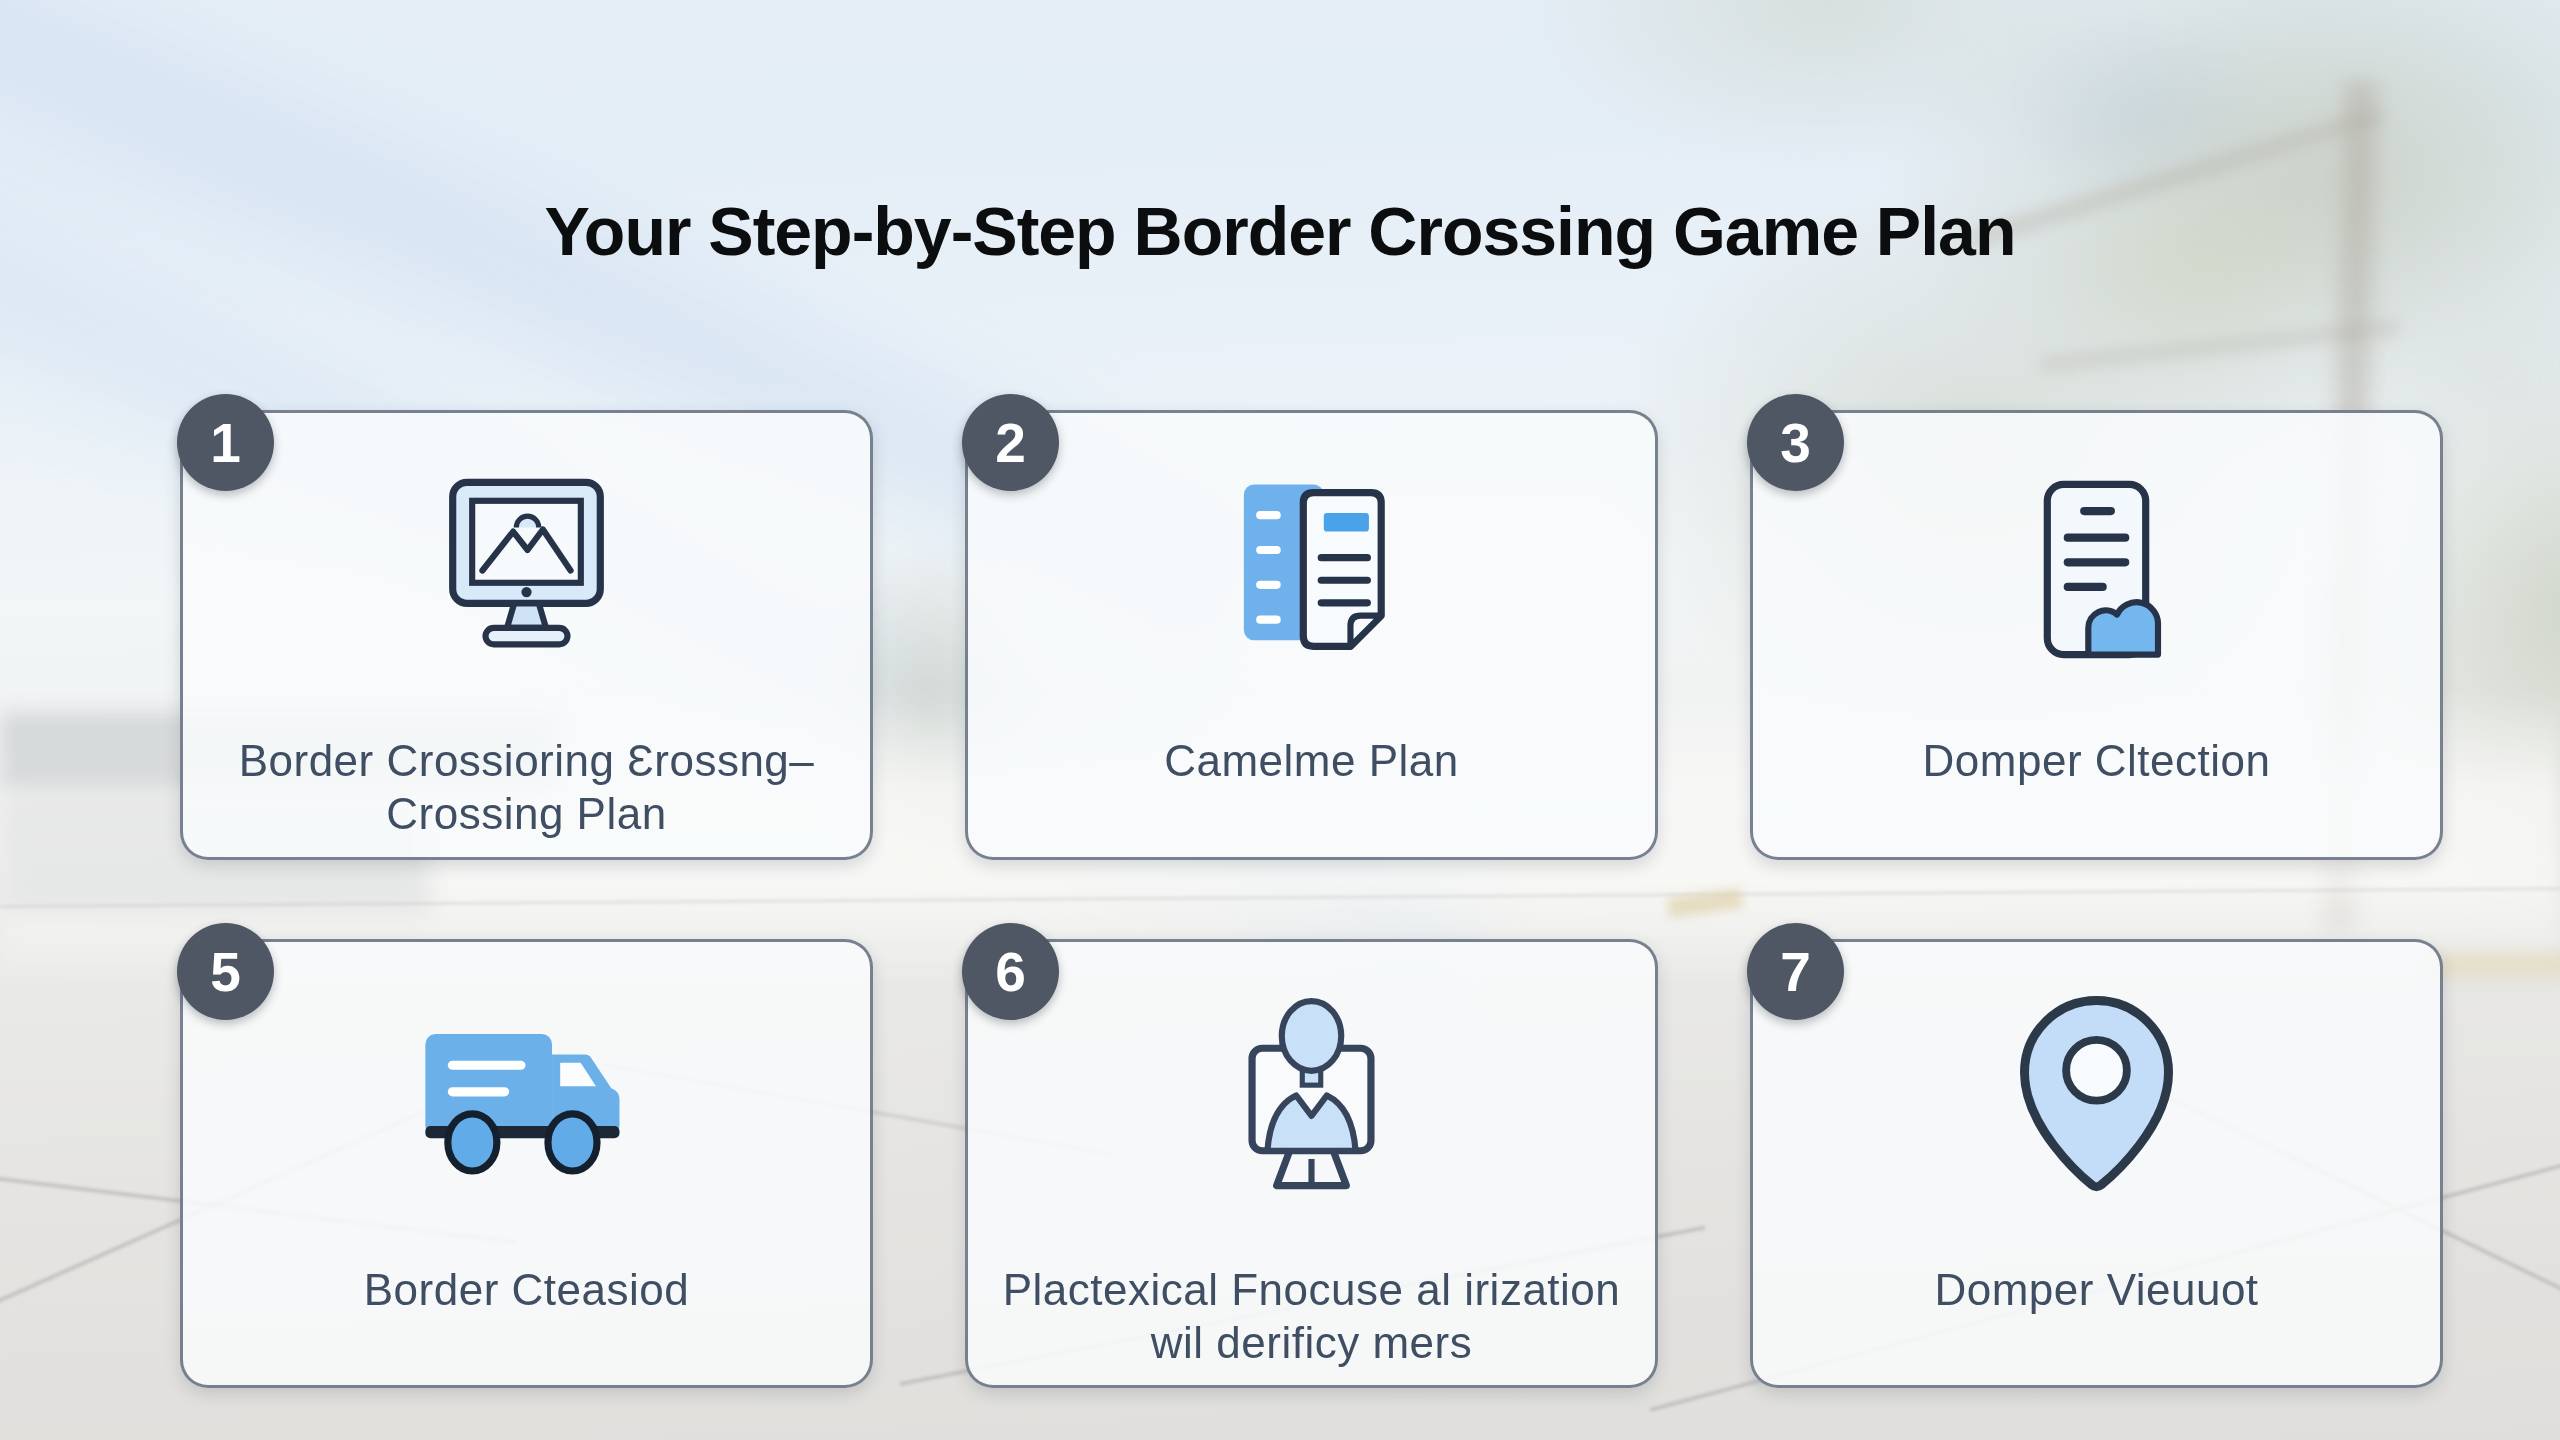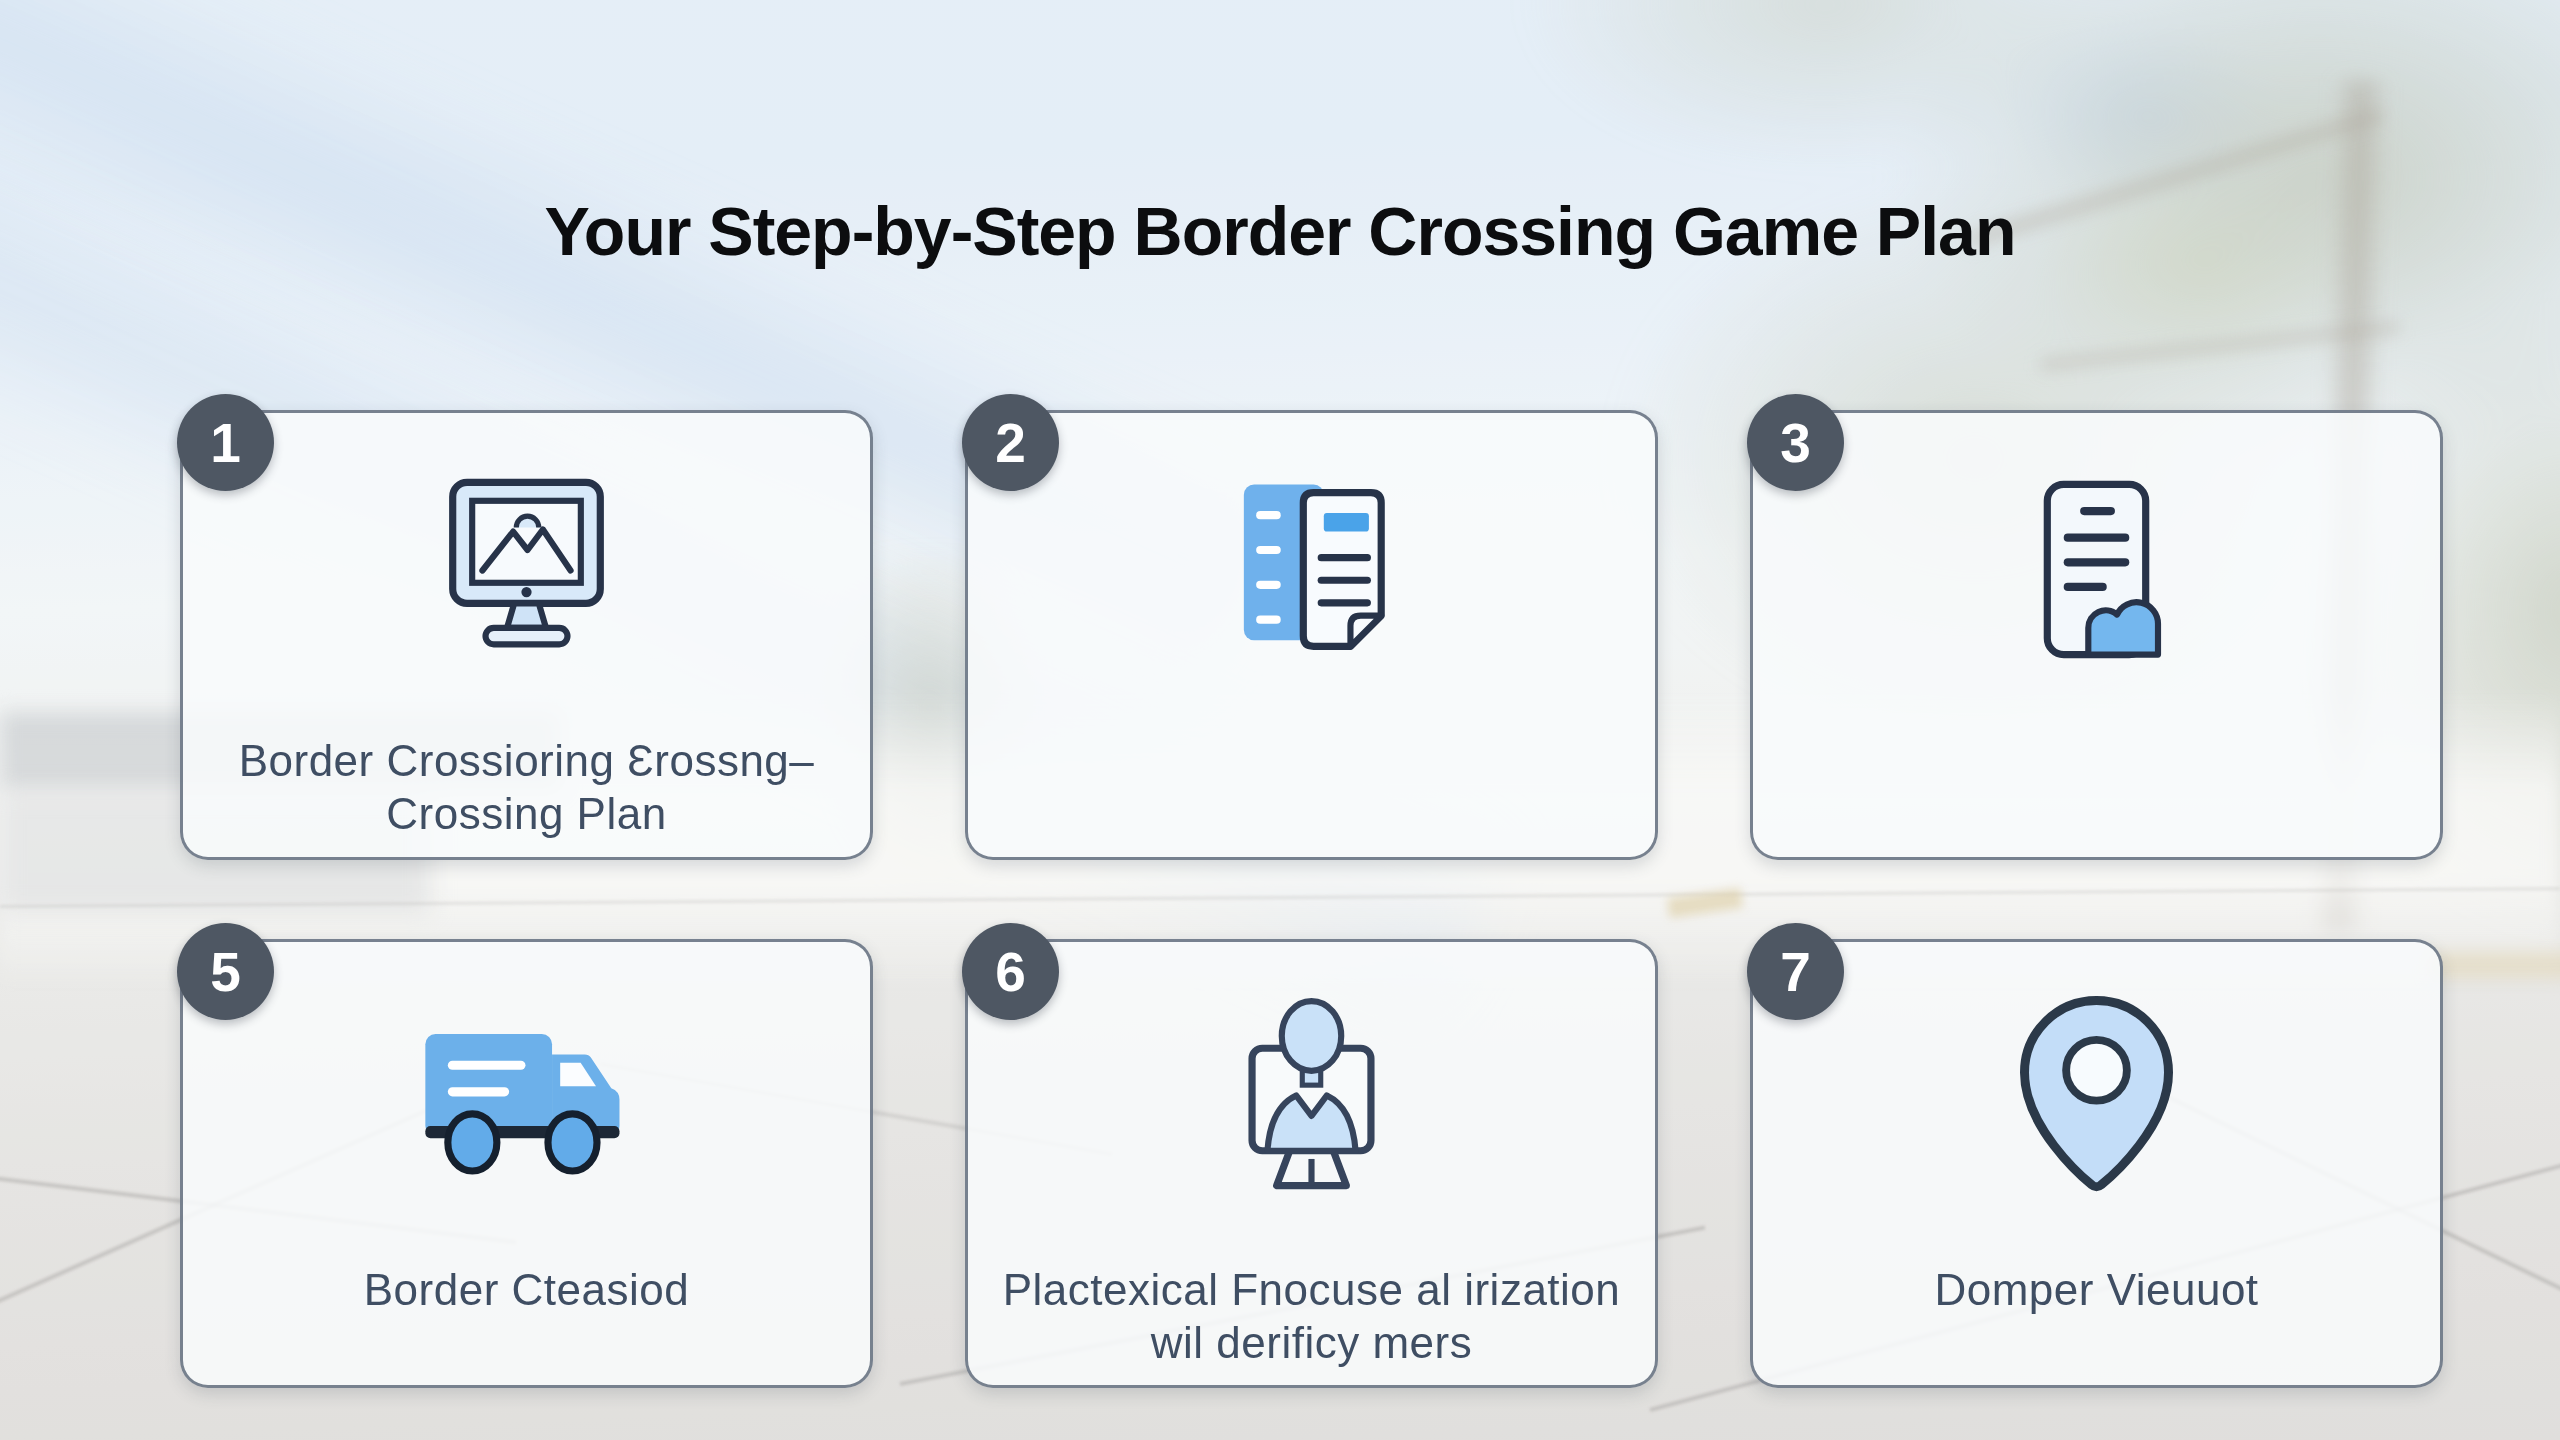--- a/index.html
+++ b/index.html
@@ -212,36 +212,38 @@
           <rect x="46" y="110" width="24" height="8" rx="4" fill="#ffffff"></rect>
           <rect x="46" y="144" width="24" height="8" rx="4" fill="#ffffff"></rect>
           <path d="M102 24 h56 q10 0 10 10 v110 l-30 30 h-36 q-10 0 -10 -10 V34 q0 -10 10 -10 z" fill="#f8fbfe" stroke="#273349" stroke-width="7" stroke-linejoin="round"></path>
           <path d="M138 174 v-20 q0 -10 10 -10 h20 z" fill="#f8fbfe" stroke="#273349" stroke-width="6" stroke-linejoin="round"></path>
           <rect x="112" y="44" width="44" height="18" rx="3" fill="#4aa3e9"></rect>
           <rect x="106" y="84" width="52" height="7" rx="3.5" fill="#273349"></rect>
           <rect x="106" y="106" width="52" height="7" rx="3.5" fill="#273349"></rect>
           <rect x="106" y="128" width="52" height="7" rx="3.5" fill="#273349"></rect>
         </svg>
       </div>
+      <div class="card-label">Camelme Plan</div>
     </section>
 
     <section class="card">
       <div class="badge">
         <span>3</span>
       </div>
       <div class="icon-box">
         <svg width="205" height="205" viewBox="0 0 200 200" aria-hidden="true">
           <rect x="52" y="16" width="96" height="166" rx="16" fill="#f3f8fc" stroke="#273349" stroke-width="7"></rect>
           <rect x="84" y="38" width="34" height="8" rx="4" fill="#273349"></rect>
           <rect x="68" y="64" width="64" height="8" rx="4" fill="#273349"></rect>
           <rect x="68" y="88" width="64" height="8" rx="4" fill="#273349"></rect>
           <rect x="68" y="112" width="42" height="8" rx="4" fill="#273349"></rect>
           <path d="M92 182 v-26 a17 17 0 0 1 28 -13 a21 21 0 0 1 40 9 v30 z" fill="#74b7ee" stroke="#273349" stroke-width="6" stroke-linejoin="round"></path>
         </svg>
       </div>
+      <div class="card-label">Domper Cltection</div>
     </section>
 
     <section class="card">
       <div class="badge">
         <span>5</span>
       </div>
       <div class="icon-box">
         <svg width="235" height="205" viewBox="0 0 230 200" aria-hidden="true">
           <rect x="16" y="36" width="124" height="100" rx="10" fill="#6cb0ea"></rect>
           <path d="M140 56 h32 q4 0 6 3 l20 30 q8 3 8 11 v26 q0 10 -10 10 h-56 z" fill="#6cb0ea"></path>

